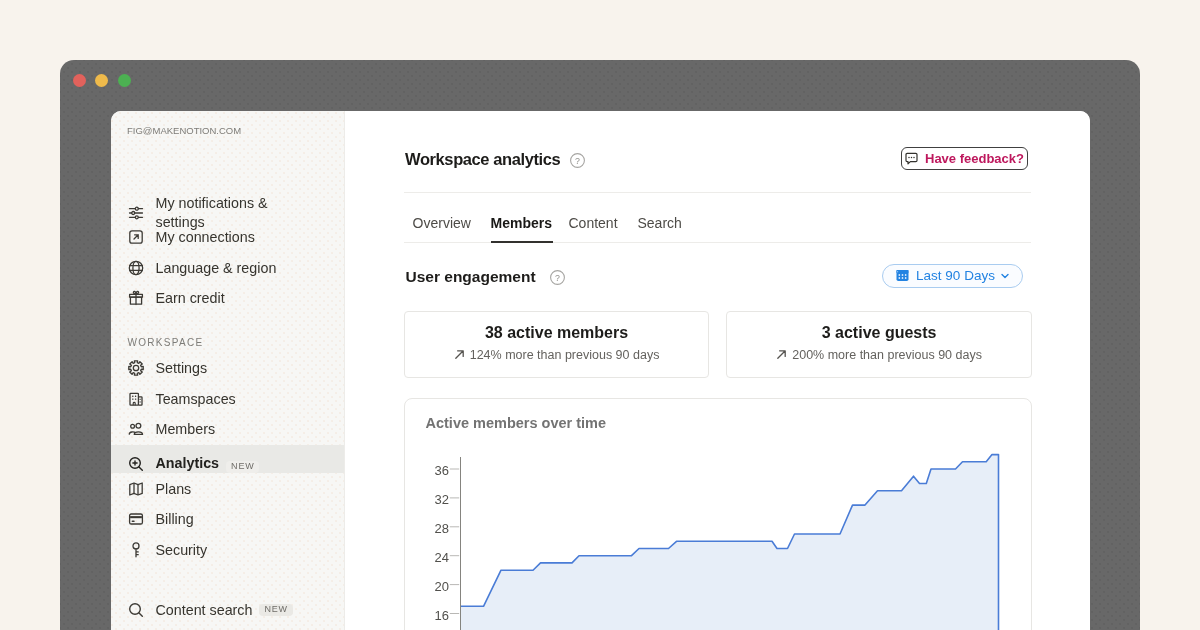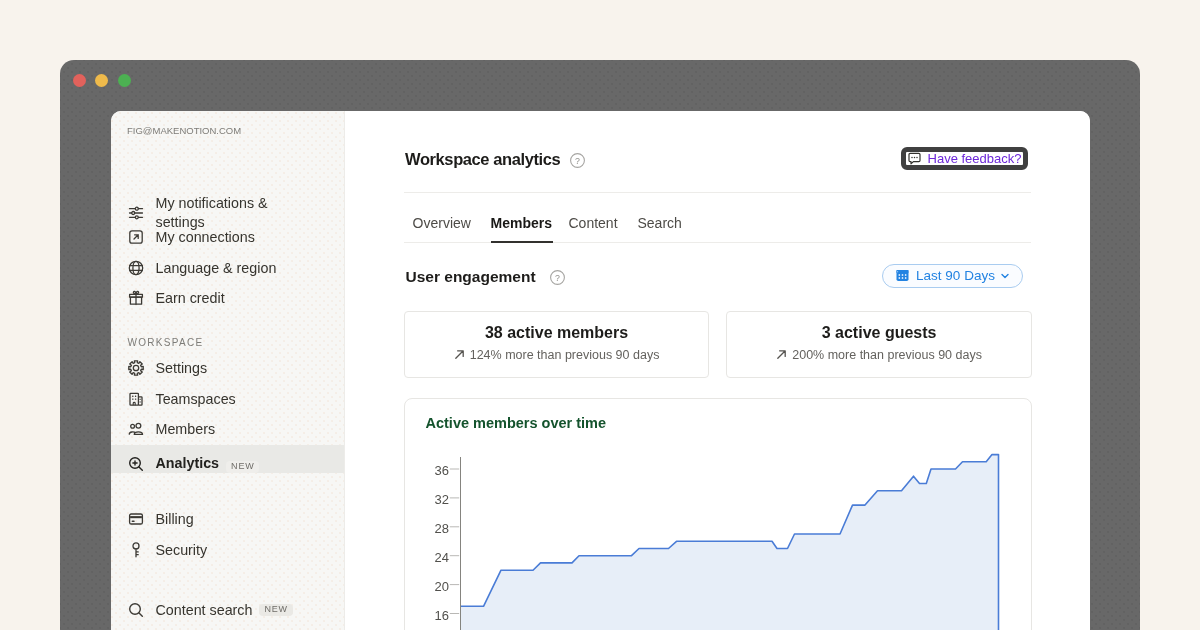--- a/index.html
+++ b/index.html
@@ -32,39 +32,39 @@
   .row.sel .tx { font-weight:700; color:#23221F; }
   .shead { position:absolute; left:17px; font-size:10px; letter-spacing:1.3px; color:#7D7C78; font-weight:500; }
   .badge { display:inline-block; font-size:9px; font-weight:500; letter-spacing:.8px; color:#6F6D68;
            background:#EAE9E5; border-radius:4px; line-height:11.5px; padding:0 5px; margin-left:7px; vertical-align:1.5px; }
   .row.sel .badge { background:#EFEEEB; }
 
   
   .h1 { position:absolute; left:60.5px; top:39.5px; font-size:16.5px; letter-spacing:-0.4px; font-weight:700; color:#1D1C1A; }
   .help { position:absolute; }
   .fbbtn { position:absolute; left:556px; top:36.5px; width:127px; height:23px; background:#fff;
-           border:5px solid #404040; border-radius:6px; display:flex; align-items:center; justify-content:center;
-           font-size:13px; font-weight:400; color:#6d28d9; }
+           border:1px solid #404040; border-radius:6px; display:flex; align-items:center; justify-content:center;
+           font-size:13px; font-weight:700; color:#be185d; }
   .div1 { position:absolute; left:59.5px; top:81px; width:627px; height:1px; background:#EDECE9; }
   .tab { position:absolute; top:104px; font-size:14px; color:#4D4B47; }
   .tab.on { color:#191816; font-weight:700; }
   .div2 { position:absolute; left:59.5px; top:131.5px; width:627px; height:1px; background:#EDECE9; }
   .tabline { position:absolute; left:146px; top:130px; width:62px; height:2.5px; background:#32312E; }
   .h2 { position:absolute; left:61px; top:157px; font-size:15.5px; font-weight:700; color:#1D1C1A; }
   .pill { position:absolute; left:537.5px; top:153px; width:141px; height:24px; border:1px solid #A9CCF0;
           border-radius:12.5px; background:#FAFCFF; display:flex; align-items:center; justify-content:center;
           font-size:13.5px; font-weight:500; color:#2383E2; }
   .card { position:absolute; border:1px solid #E7E6E3; border-radius:4px; background:#fff; text-align:center; }
   .c1 { left:59.8px; top:200.3px; width:304.5px; height:67.5px; }
   .c2 { left:381.6px; top:200.3px; width:306px; height:67.5px; }
   .card .t { margin-top:12px; font-size:16px; font-weight:700; color:#1D1C1A; }
   .card .s { margin-top:6px; font-size:12.5px; color:#64625E; }
   .chartcard { position:absolute; left:59.8px; top:287.5px; width:628px; height:240px;
                border:1px solid #E7E6E3; border-radius:8px; background:#fff; }
-  .ctitle { position:absolute; left:81px; top:304.5px; font-size:14.5px; font-weight:700; color:#14532d; }
+  .ctitle { position:absolute; left:81px; top:304.5px; font-size:14.5px; font-weight:700; color:#737373; }
   .csvg { position:absolute; left:0; top:0; width:745px; height:519.5px; }
 </style>
 </head>
 <body>
 <div class="win">
   <div class="dot r"></div>
     <div class="dot y"></div>
     <div class="dot g"></div>
   <div class="panel">
     <aside>
@@ -154,20 +154,29 @@
       <div class="row sel" style="top:334px">
           <span class="ic">
         <svg width="18" height="18" viewBox="0 0 18 18" stroke="#23221F" stroke-width="1.4" fill="none" stroke-linecap="round">
               <circle cx="8" cy="8" r="5.3"></circle>
               <path d="M12 12 L15.3 15.3"></path>
               <path d="M8 5.9 V10.1 M5.9 8 H10.1"></path>
             </svg>
         </span>
           <span class="tx">Analytics</span>
           <span class="badge">NEW</span>
+        </div>
+      <div class="row" style="top:364.5px">
+          <span class="ic">
+        <svg width="18" height="18" viewBox="0 0 18 18" stroke="#3C3A35" stroke-width="1.3" fill="none" stroke-linejoin="round">
+              <path d="M2.8 4.6 L7 3 L11 4.6 L15.2 3 V13.4 L11 15 L7 13.4 L2.8 15 Z"></path>
+              <path d="M7 3 V13.4 M11 4.6 V15"></path>
+            </svg>
+        </span>
+          <span class="tx">Plans</span>
         </div>
       <div class="row" style="top:394.5px">
           <span class="ic">
         <svg width="18" height="18" viewBox="0 0 18 18" stroke="#3C3A35" stroke-width="1.3" fill="none" stroke-linejoin="round">
               <rect x="2.6" y="4" width="12.8" height="10" rx="1.6"></rect>
               <rect x="3.1" y="6.1" width="11.8" height="2.1" fill="#3C3A35" stroke="none"></rect>
               <path d="M5.3 11.3 H7" stroke-linecap="round" stroke-width="1.5"></path>
             </svg>
         </span>
           <span class="tx">Billing</span>

